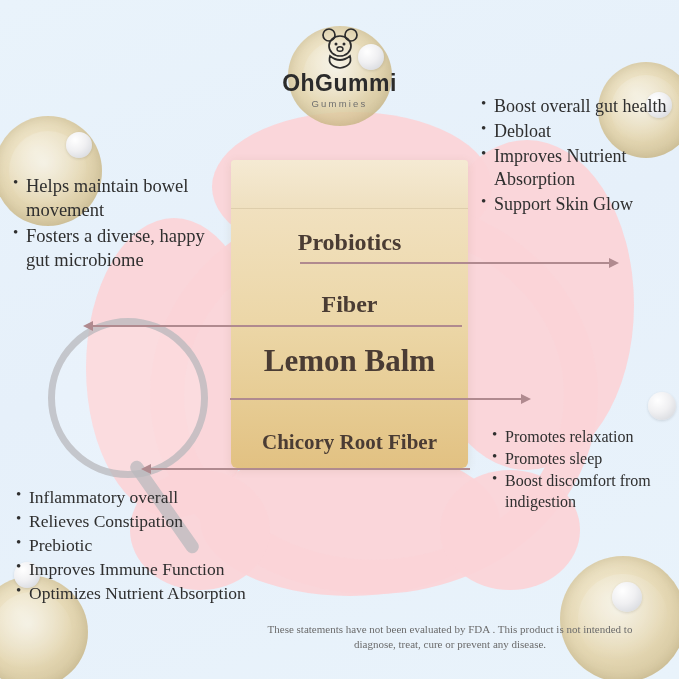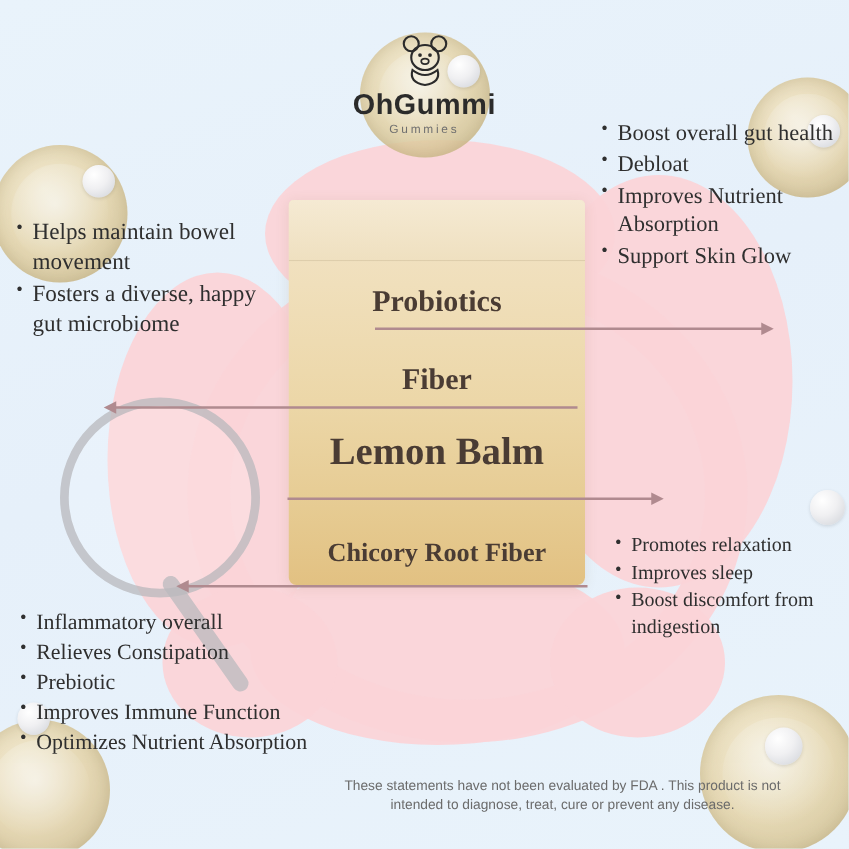--- a/index.html
+++ b/index.html
@@ -202,21 +202,21 @@
   .block-br { left: 490px; top: 402px; width: 185px; font-size: 16px; margin-top: 24px; }
   .block-bl { left: 14px; top: 486px; width: 240px; font-size: 17.5px; }
 
   
   .disclaimer {
     position: absolute;
     left: 262px;
     top: 622px;
     width: 376px;
     text-align: center;
-    font-family: Liberation Sans, sans-serif;
+    font-family: Liberation Serif, serif;
     font-size: 11px;
     color: #6b6b6b;
     line-height: 1.4;
     z-index: 6;
   }
 </style>
 </head>
 <body>
 
 <div id="page">
@@ -289,21 +289,21 @@
   <div class="block block-tl">
     <ul>
       <li>Helps maintain bowel movement</li>
       <li> Fosters a diverse, happy gut microbiome</li>
     </ul>
   </div>
 
   <div class="block block-br">
     <ul>
       <li>Promotes relaxation</li>
-      <li>Improves sleep</li>
+      <li>Promotes sleep</li>
       <li>Boost discomfort from indigestion</li>
     </ul>
   </div>
 
   <div class="block block-bl">
     <ul>
       <li>Inflammatory overall</li>
       <li>Relieves Constipation</li>
       <li>Prebiotic</li>
       <li>Improves Immune Function</li>

